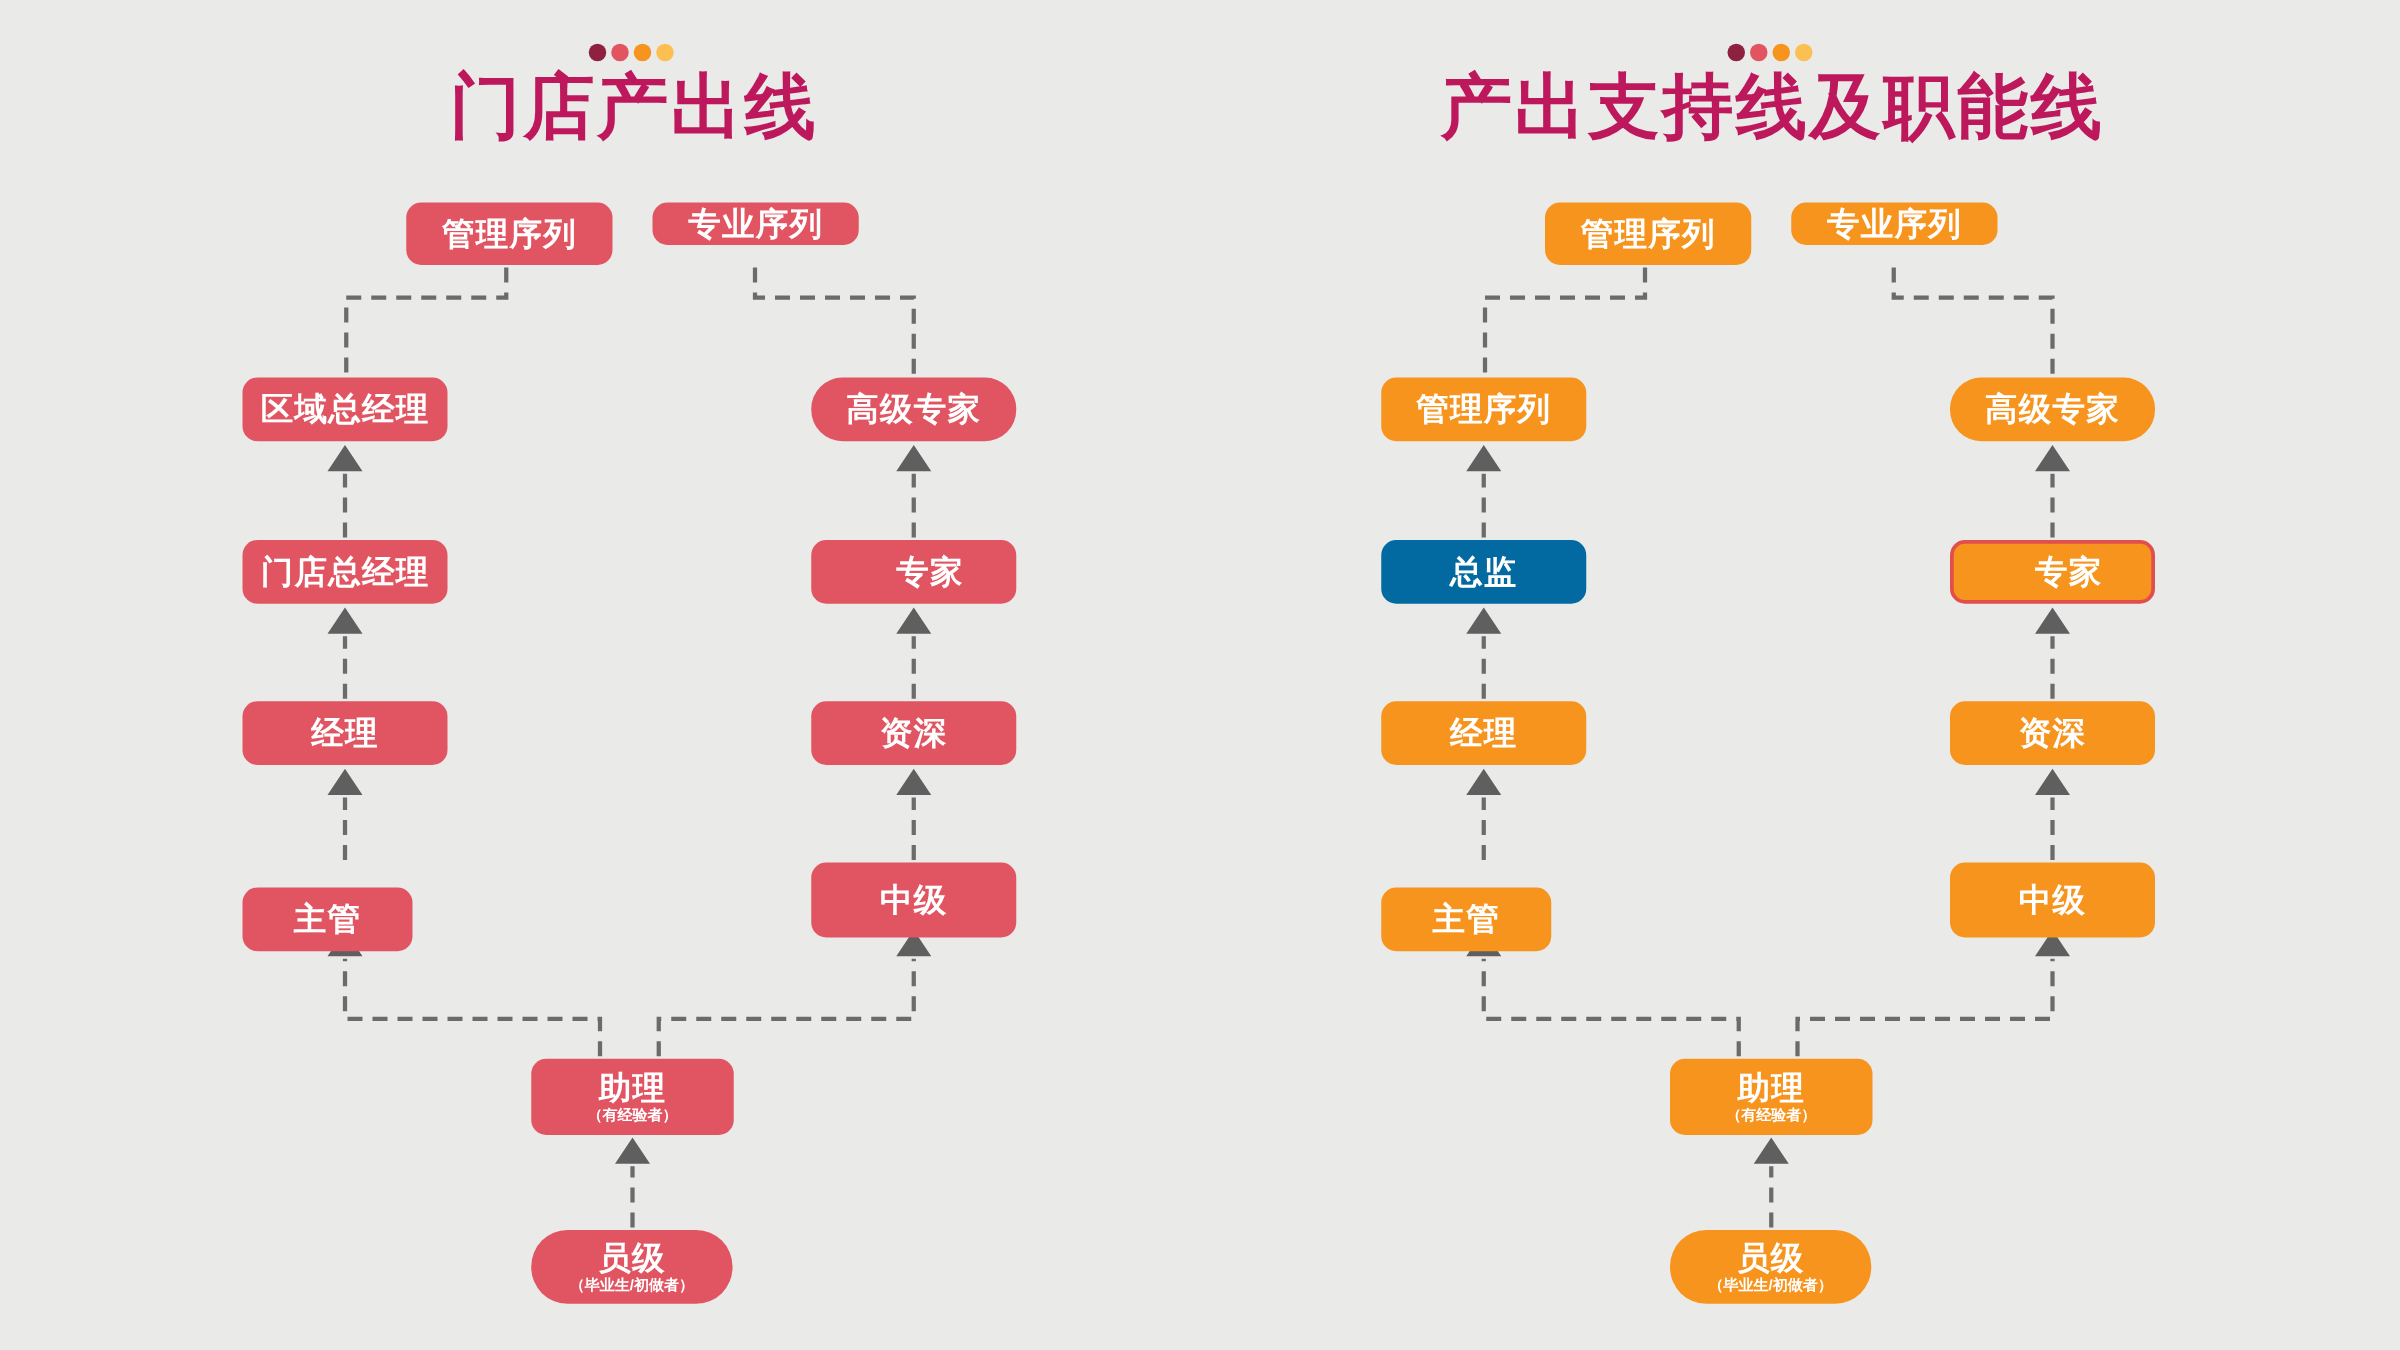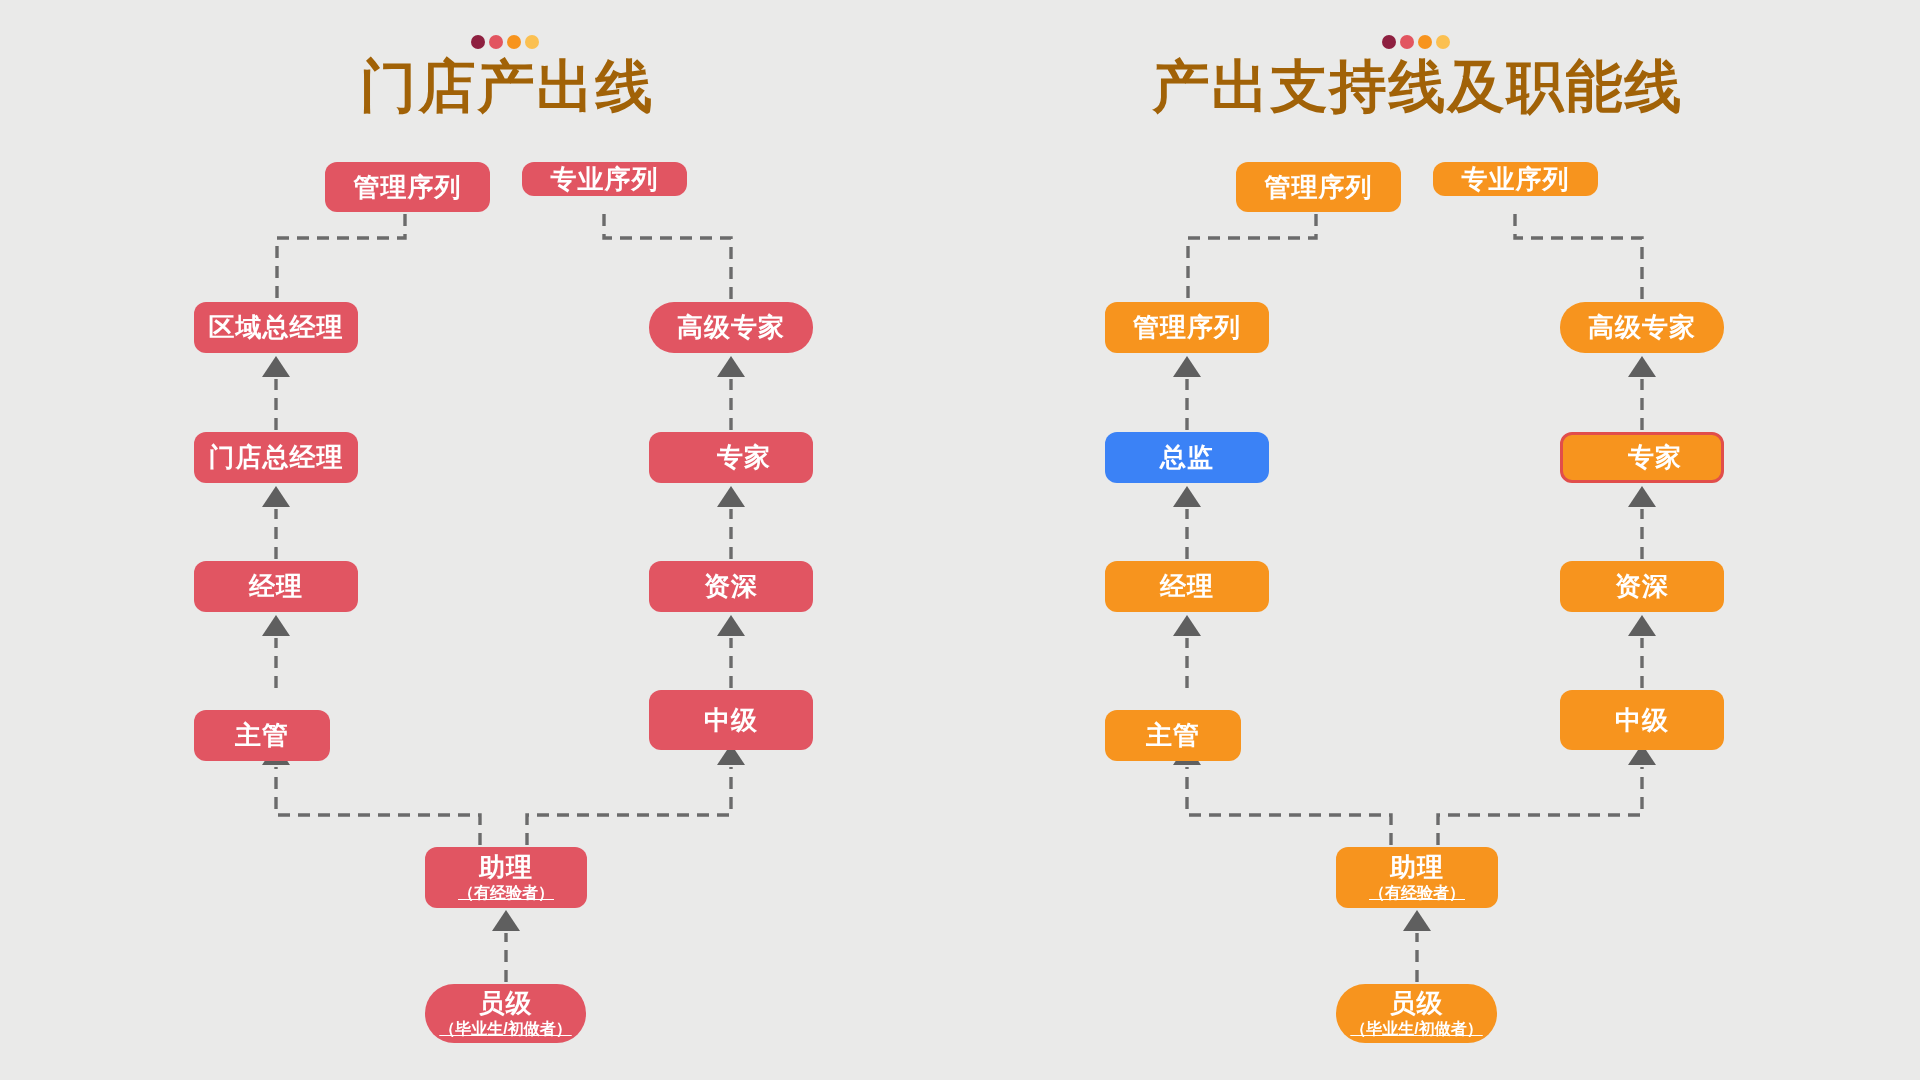--- a/index.html
+++ b/index.html
@@ -16,33 +16,33 @@
 
   .panel { position: absolute; top: 0; width: 900px; height: 1080px; }
   .panel.p0 { left: 0; }
   .panel.p1 { left: 911px; }
 
   .dots { position: absolute; left: 471px; top: 35px; display: flex; gap: 4px; }
   .dot { width: 14px; height: 14px; border-radius: 50%; }
 
   .title {
     position: absolute; left: 507px; top: 54px; transform: translateX(-50%);
-    margin: 0; font-size: 57px; font-weight: 800; color: #a16207;
+    margin: 0; font-size: 57px; font-weight: 800; color: #be185d;
     letter-spacing: 2px; white-space: nowrap; line-height: 1.15;
   }
 
   .box {
     position: absolute; box-sizing: border-box;
     display: flex; flex-direction: column; align-items: center; justify-content: center;
     border-radius: 12px; color: #FFFFFF; font-weight: bold;
     font-size: 26px; letter-spacing: 1px; line-height: 1.1;
     text-align: center; white-space: nowrap;
   }
   .box--ring { border: 3px solid transparent; }
-  .box-sub { font-size: 16px; font-weight: bold; letter-spacing: 0; margin-top: 2px; text-decoration: underline; }
+  .box-sub { font-size: 12px; font-weight: bold; letter-spacing: 0; margin-top: 2px; }
 
   .b-seq-m  { left: 325px; top: 162px; width: 165px; height: 50px; }
   .b-seq-p  { left: 522px; top: 162px; width: 165px; height: 34px; }
   .b-m0 { left: 194px; top: 302px; width: 164px; height: 51px; }
   .b-m1 { left: 194px; top: 432px; width: 164px; height: 51px; }
   .b-m2 { left: 194px; top: 561px; width: 164px; height: 51px; }
   .b-m3 { left: 194px; top: 710px; width: 136px; height: 51px; }
   .b-p0 { left: 649px; top: 302px; width: 164px; height: 51px; border-radius: 25px; }
   .b-p1 { left: 649px; top: 432px; width: 164px; height: 51px; padding-left: 26px; }
   .b-p2 { left: 649px; top: 561px; width: 164px; height: 51px; }
@@ -127,21 +127,21 @@
       <span class="dot" style="background-color: rgb(226, 85, 96);"></span>
       <span class="dot" style="background-color: rgb(247, 148, 30);"></span>
       <span class="dot" style="background-color: rgb(251, 192, 81);"></span>
     </div>
     <h1 class="title">产出支持线及职能线</h1>
 
     <div class="box b-seq-m" style="background-color: rgb(247, 148, 30);">管理序列</div>
     <div class="box b-seq-p" style="background-color: rgb(247, 148, 30);">专业序列</div>
 
     <div class="box b-m0" style="background-color: rgb(247, 148, 30);">管理序列</div>
-    <div class="box b-m1" style="background-color: #3b82f6;">总监</div>
+    <div class="box b-m1" style="background-color: #0369a1;">总监</div>
     <div class="box b-m2" style="background-color: rgb(247, 148, 30);">经理</div>
     <div class="box b-m3" style="background-color: rgb(247, 148, 30);">主管</div>
 
     <div class="box b-p0" style="background-color: rgb(247, 148, 30);">高级专家</div>
     <div class="box b-p1 box--ring" style="background-color: rgb(247, 148, 30); border-color: rgb(225, 78, 75);">专家</div>
     <div class="box b-p2" style="background-color: rgb(247, 148, 30);">资深</div>
     <div class="box b-p3" style="background-color: rgb(247, 148, 30);">中级</div>
 
     <div class="box b-asst" style="background-color: rgb(247, 148, 30);">
       <span>助理</span>

